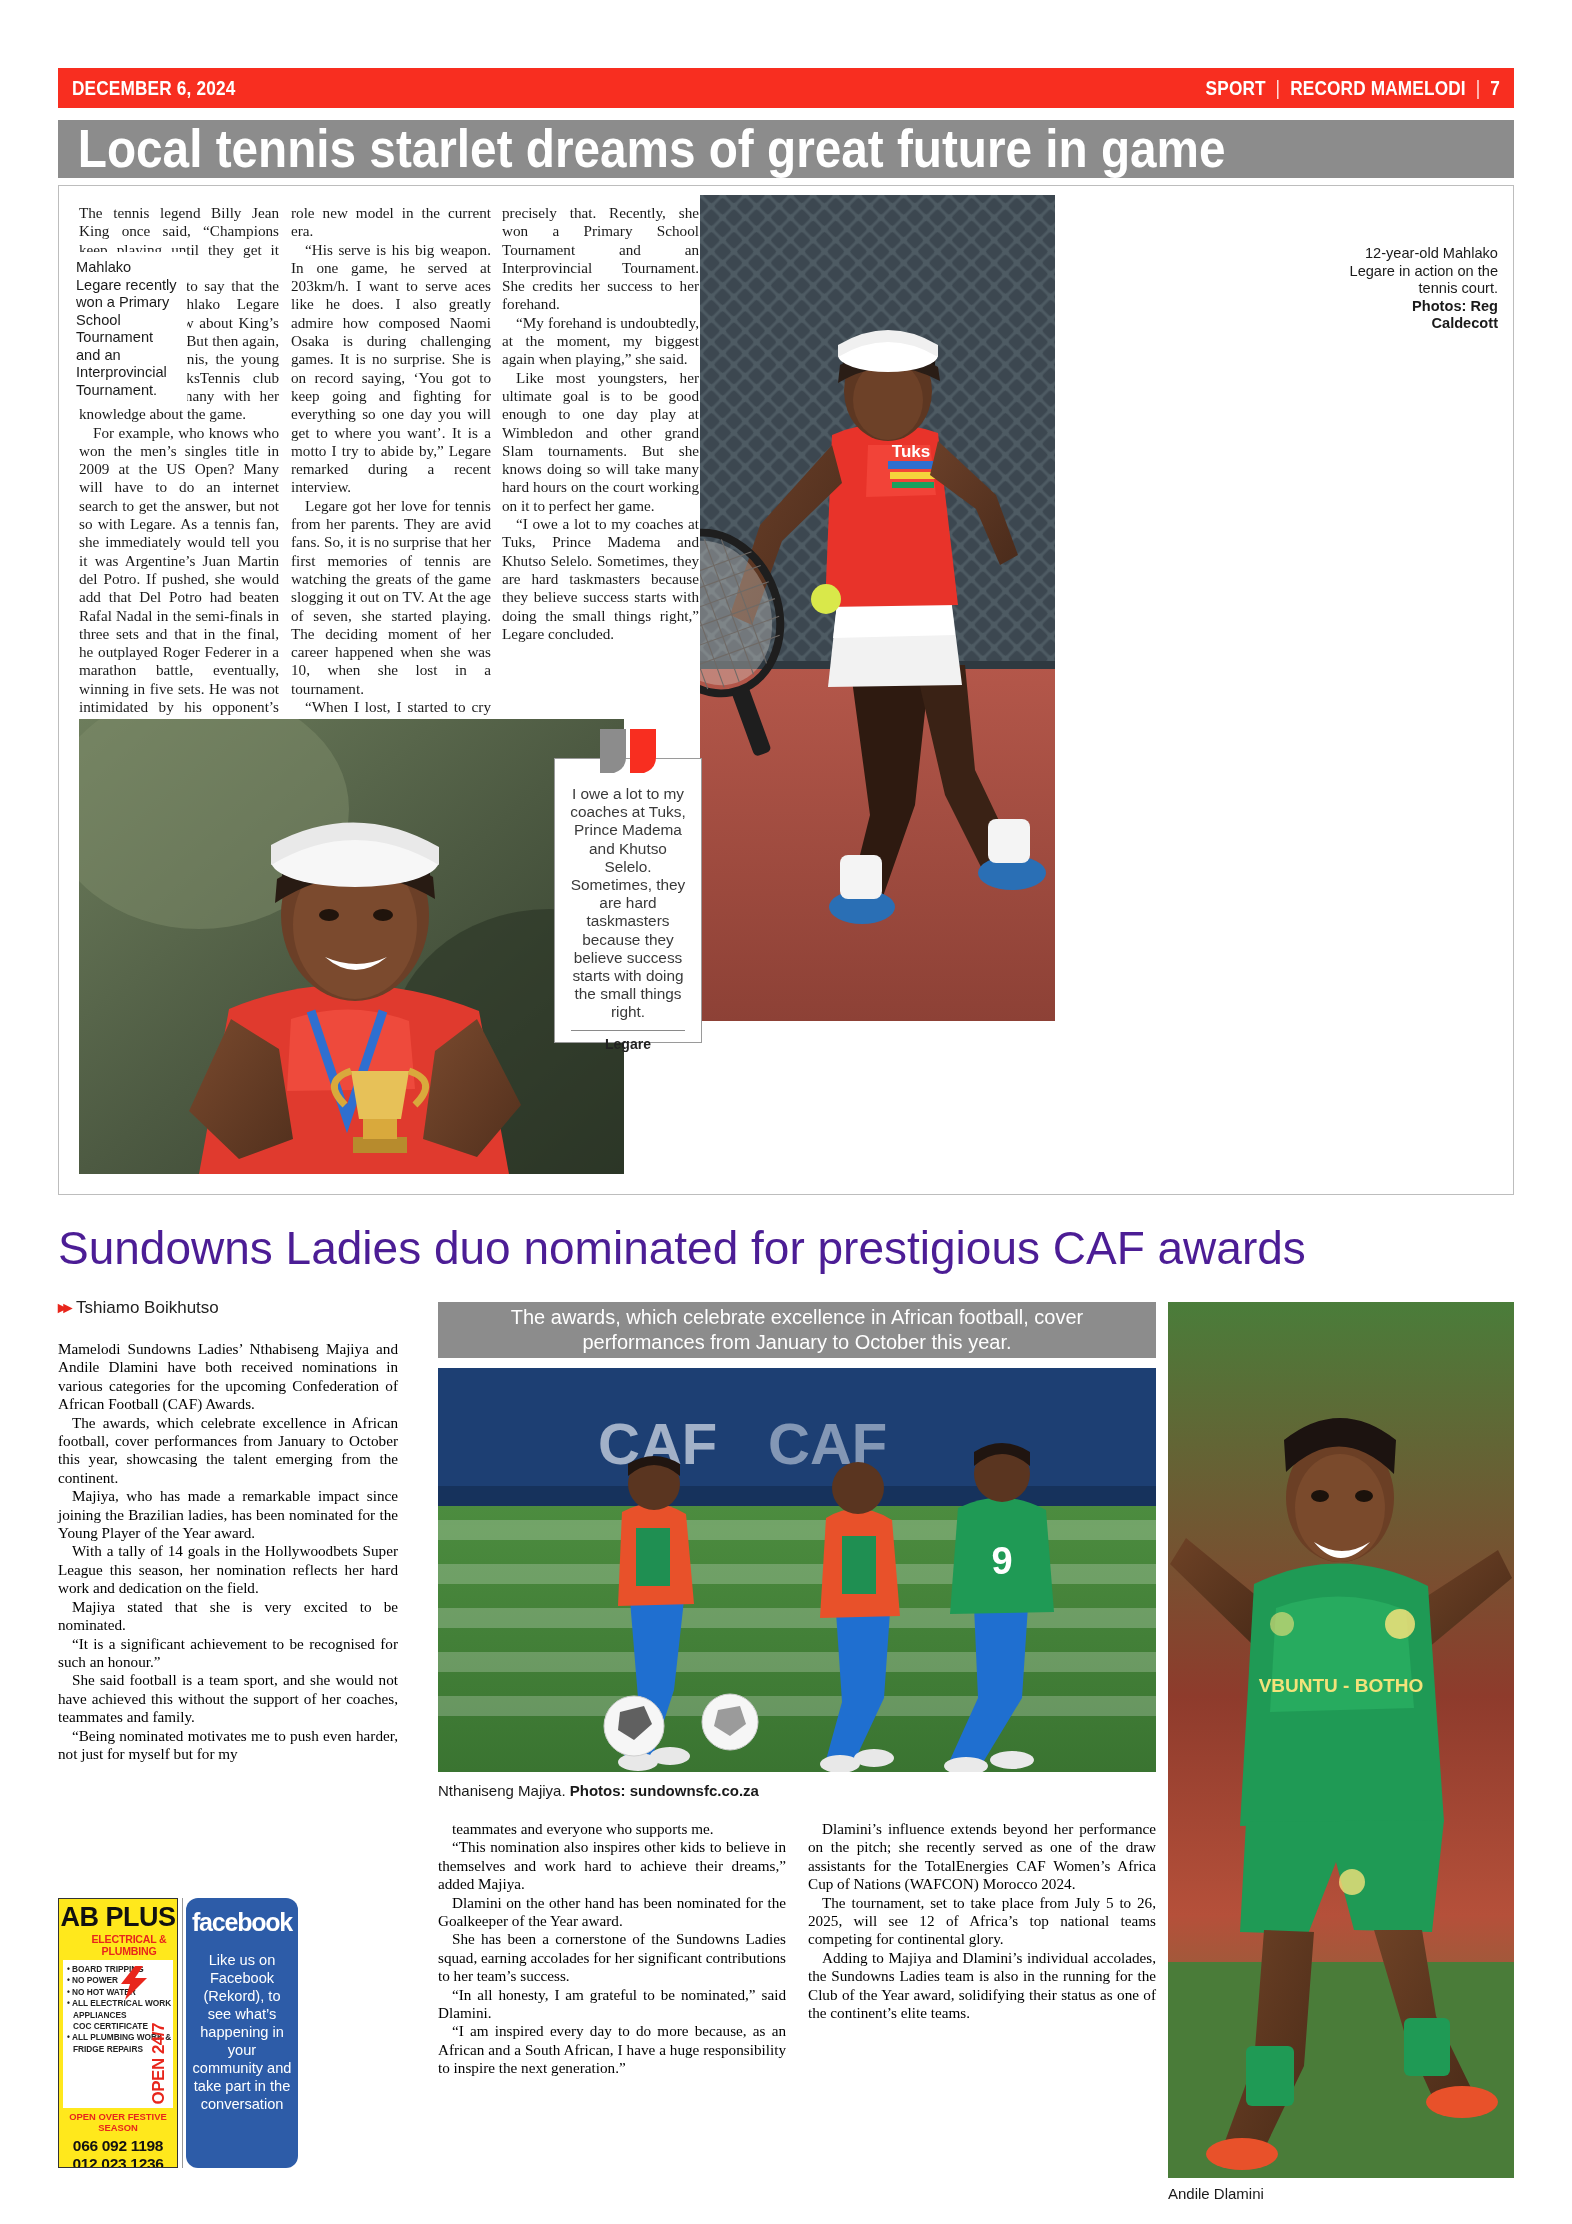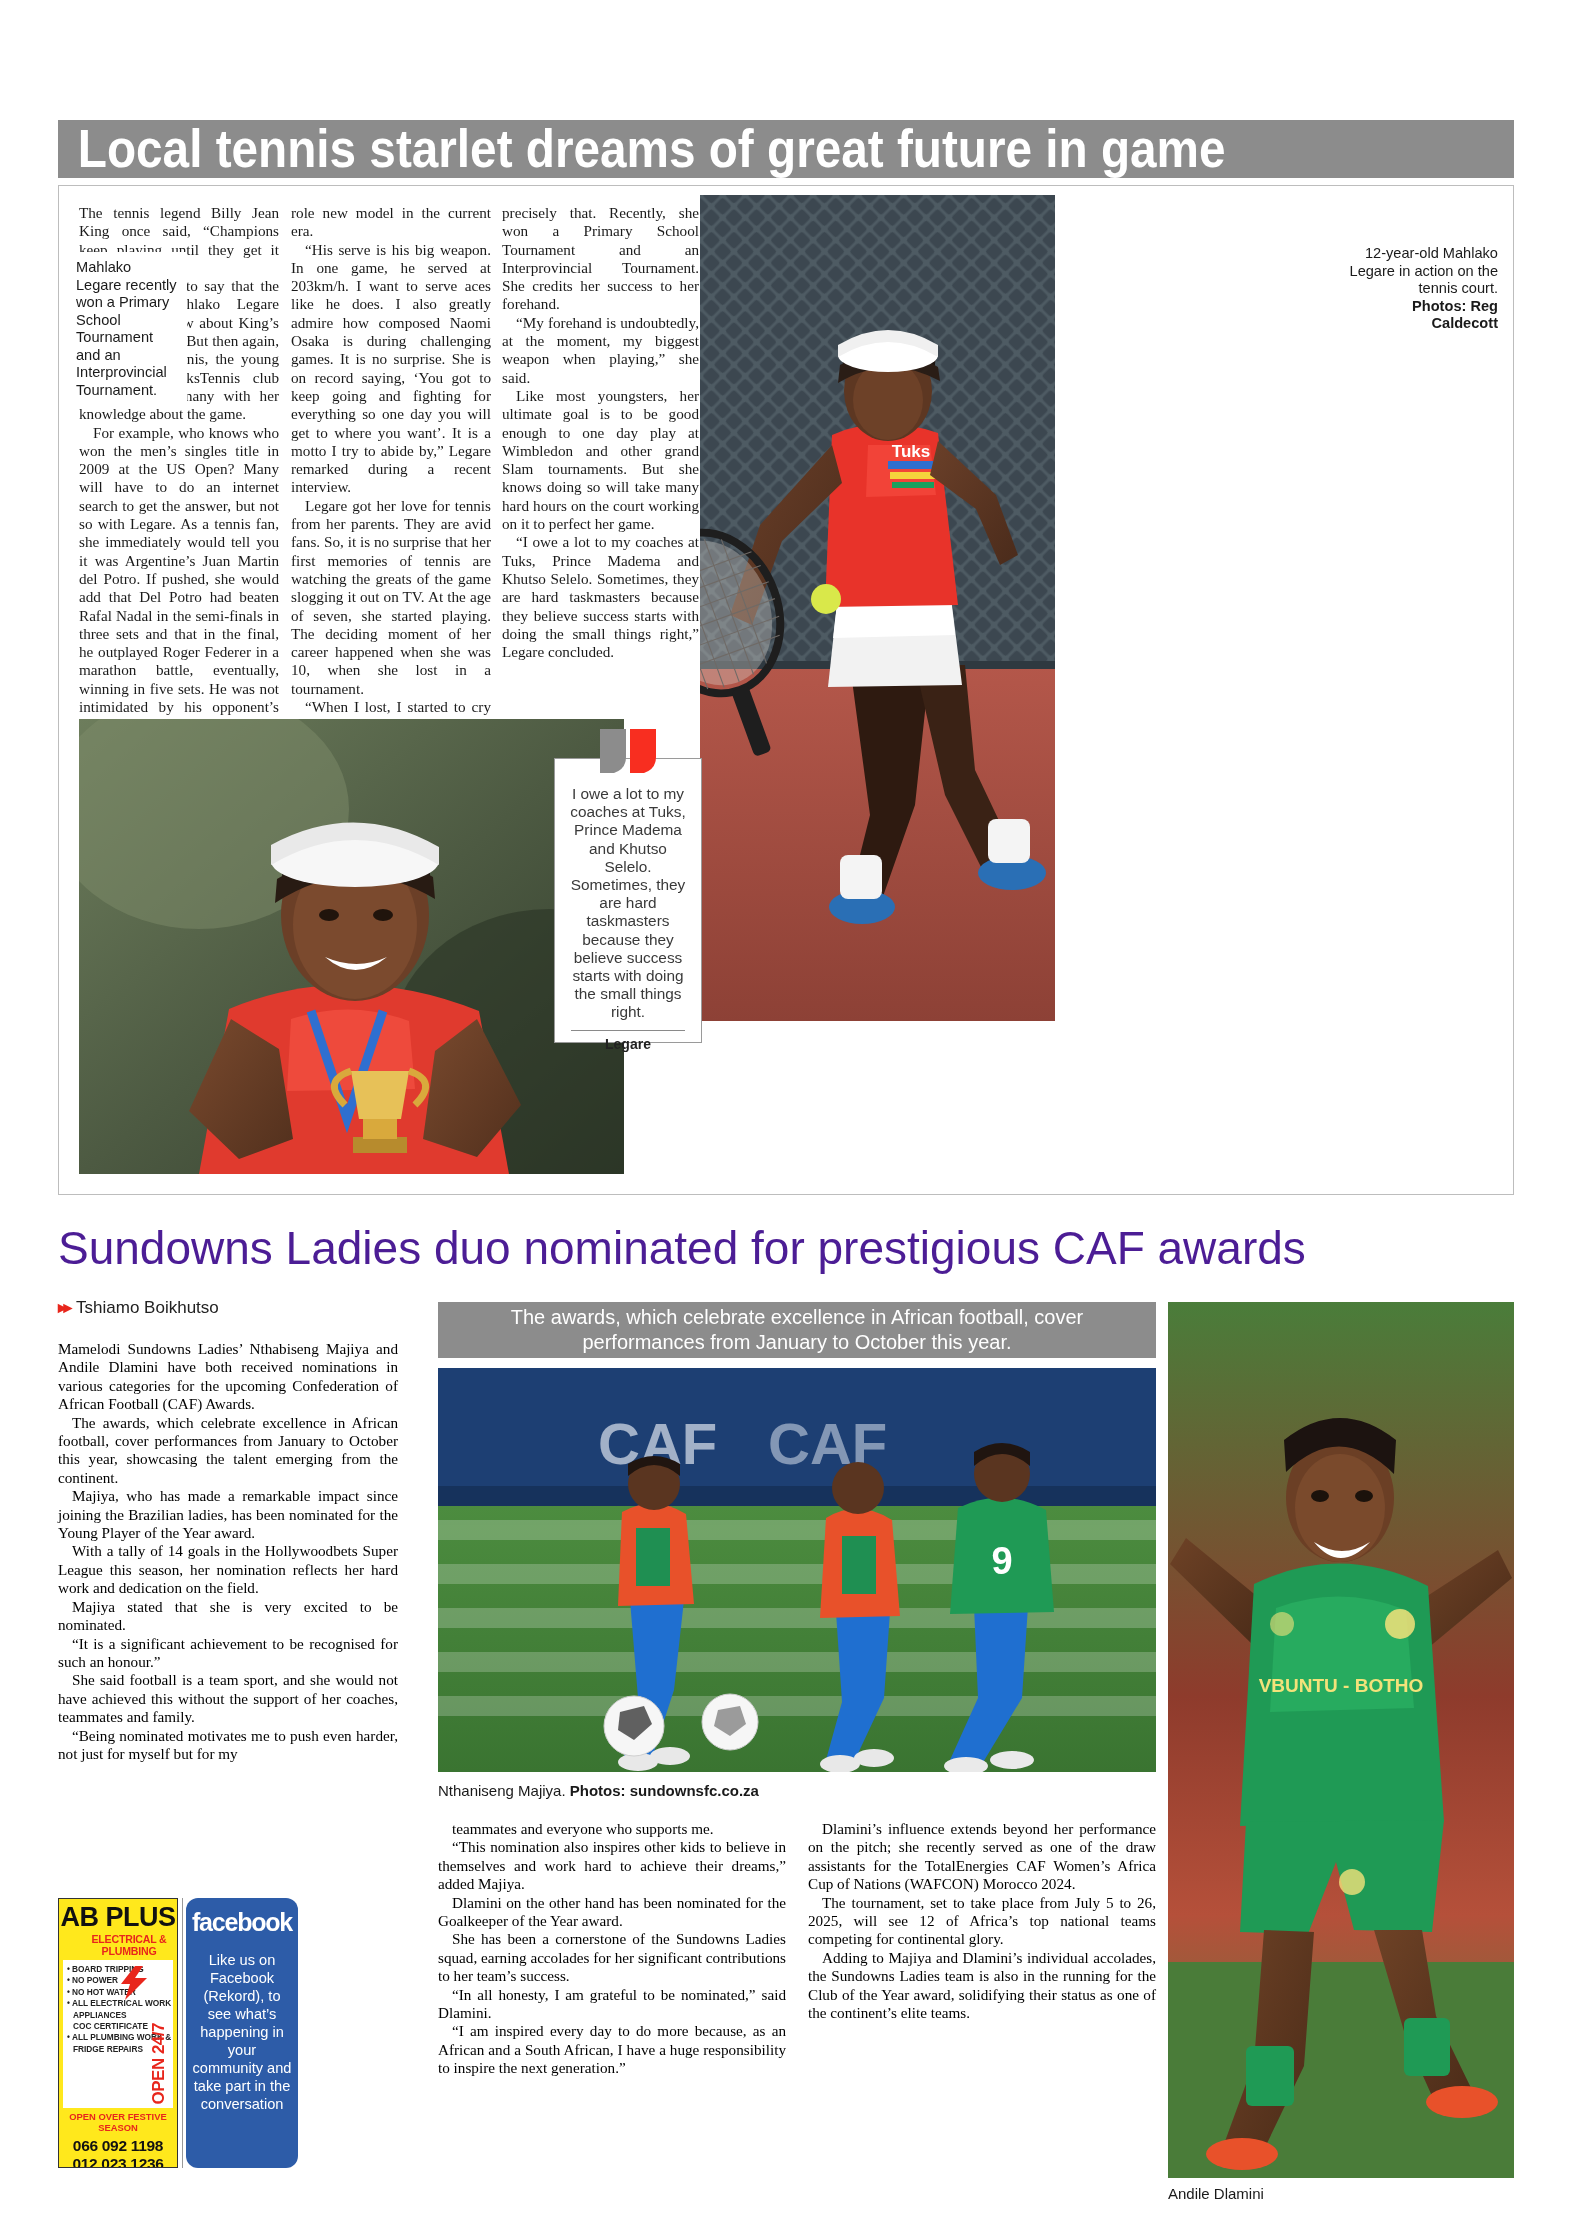--- a/index.html
+++ b/index.html
@@ -173,20 +173,30 @@
   .ad-fb .fbword{font-weight:bold;font-size:25px;letter-spacing:-1.2px;}
   .ad-fb .fbtext{font-size:14.6px;line-height:18px;margin-top:14px;padding:0 6px;}
 
   .advline{position:absolute;left:182px;top:1898px;width:1px;height:270px;background:#999;}
 </style>
 </head>
 <body>
 
 <div class="page">
 
+  <div class="topbar">
+    <div class="date">DECEMBER 6, 2024</div>
+    <div class="right">
+      <span>SPORT</span>
+      <span class="sep">|</span>
+      <span>RECORD MAMELODI</span>
+      <span class="sep">|</span>
+      <span>7</span>
+    </div>
+  </div>
 
   <div class="headband">
     <h1>Local tennis starlet dreams of great future in game</h1>
   </div>
 
   <div class="art1">
 
     <div class="col" id="a1c1">
         <p class="first">The tennis legend Billy Jean King once said, “Champions keep playing until they get it right”.</p>
         <p>It is tempting to say that the 12-year-old Mahlako Legare won’t really know about King’s on-court heroics. But then again, when talking tennis, the young star of the TuksTennis club might surprise many with her knowledge about the game.</p>
@@ -195,21 +205,21 @@
       </div>
     <div class="col" id="a1c2">
         <p class="first">role new model in the current era.</p>
         <p>“His serve is his big weapon. In one game, he served at 203km/h. I want to serve aces like he does. I also greatly admire how composed Naomi Osaka is during challenging games. It is no surprise. She is on record saying, ‘You got to keep going and fighting for everything so one day you will get to where you want’. It is a motto I try to abide by,” Legare remarked during a recent interview.</p>
         <p>Legare got her love for tennis from her parents. They are avid fans. So, it is no surprise that her first memories of tennis are watching the greats of the game slogging it out on TV. At the age of seven, she started playing. The deciding moment of her career happened when she was 10, when she lost in a tournament.</p>
         <p>“When I lost, I started to cry out of frustration. I promised myself I would become a better player,” she explained.</p>
         <p>The Tuks player did</p>
       </div>
     <div class="col" id="a1c3">
         <p class="first">precisely that. Recently, she won a Primary School Tournament and an Interprovincial Tournament. She credits her success to her forehand.</p>
-        <p>“My forehand is undoubtedly, at the moment, my biggest weapon when playing,” she said.</p>
+        <p>“My forehand is undoubtedly, at the moment, my biggest again when playing,” she said.</p>
         <p>Like most youngsters, her ultimate goal is to be good enough to one day play at Wimbledon and other grand Slam tournaments. But she knows doing so will take many hard hours on the court working on it to perfect her game.</p>
         <p>“I owe a lot to my coaches at Tuks, Prince Madema and Khutso Selelo. Sometimes, they are hard taskmasters because they believe success starts with doing the small things right,” Legare concluded.</p>
       </div>
 
     <div class="photo" id="tennisbig">
       <svg width="355" height="826" viewBox="0 0 355 826" preserveAspectRatio="none">
         <defs>
           <pattern id="fence" width="16" height="16" patternUnits="userSpaceOnUse" patternTransform="rotate(45)">
             <rect width="16" height="16" fill="#4e5b63"></rect>
             <rect width="13" height="13" x="1.5" y="1.5" fill="#3c4750" rx="3"></rect>

